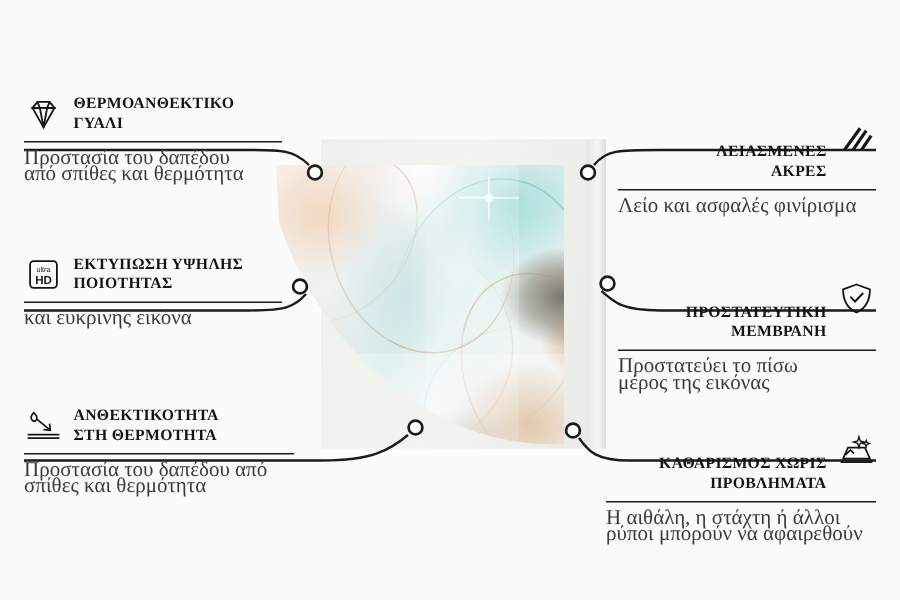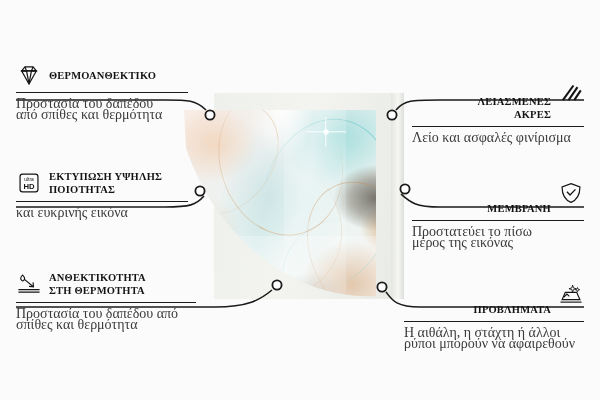--- a/index.html
+++ b/index.html
@@ -138,20 +138,21 @@
     <div class="hdr">
       <svg class="ico" viewBox="0 0 32 28">
         <g fill="none" stroke="#141414" stroke-width="1.5">
           <path d="M7 9 L16 25 L25 9 Z"></path>
           <path d="M7 9 L11 4 L21 4 L25 9 Z"></path>
           <path d="M11 4 L13 9 M21 4 L19 9 M7 9 L13 9 L16 25 L19 9 L25 9"></path>
         </g>
       </svg>
       <div class="title">
         <div>ΘΕΡΜΟΑΝΘΕΚΤΙΚΟ</div>
+        <div>ΓΥΑΛΙ</div>
       </div>
     </div>
     <div class="rule"></div>
     <div class="desc">
       <div>Προστασία του δαπέδου</div>
       <div>από σπίθες και θερμότητα</div>
     </div>
   </div>
 
   <div class="feat left" style="left:16px;top:170px;">
@@ -210,39 +211,41 @@
     </div>
     <div class="rule"></div>
     <div class="desc">
       <div>Λείο και ασφαλές φινίρισμα</div>
     </div>
   </div>
 
   <div class="feat right" style="left:412px;top:170px;">
     <div class="hdr">
       <div class="title">
+        <div>ΠΡΟΣΤΑΤΕΥΤΙΚΗ</div>
         <div>ΜΕΜΒΡΑΝΗ</div>
       </div>
       <svg class="ico" viewBox="0 0 32 28">
         <g fill="none" stroke="#141414" stroke-width="1.5">
           <path d="M16 2.5 L27 6.5 C27 16 23 22.5 16 25.5 C9 22.5 5 16 5 6.5 Z"></path>
           <path d="M11 12.5 L14.8 16.5 L21.5 9.5" stroke-width="1.6"></path>
         </g>
       </svg>
     </div>
     <div class="rule"></div>
     <div class="desc">
       <div>Προστατεύει το πίσω</div>
       <div>μέρος της εικόνας</div>
     </div>
   </div>
 
   <div class="feat right" style="left:404px;top:271px;width:180px;">
     <div class="hdr">
       <div class="title">
+        <div>ΚΑΘΑΡΙΣΜΟΣ ΧΩΡΙΣ</div>
         <div>ΠΡΟΒΛΗΜΑΤΑ</div>
       </div>
       <svg class="ico" viewBox="0 0 32 28">
         <g fill="none" stroke="#141414" stroke-width="1.4">
           <path d="M5 21 L9 12 L23 12 L27 21 Z"></path>
           <path d="M3 24 L29 24"></path>
           <path d="M7 18 L11 14 L14 17"></path>
           <path d="M18 3 L19 6.5 L22.5 7.5 L19 8.5 L18 12 L17 8.5 L13.5 7.5 L17 6.5 Z" stroke-width="1.1"></path>
           <path d="M24 6 L24.7 8 L26.7 8.7 L24.7 9.4 L24 11.4 L23.3 9.4 L21.3 8.7 L23.3 8 Z" stroke-width="1"></path>
         </g>

